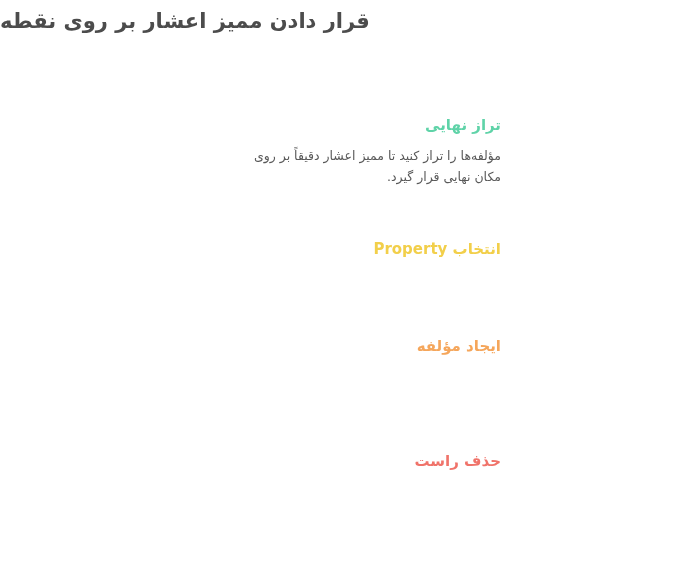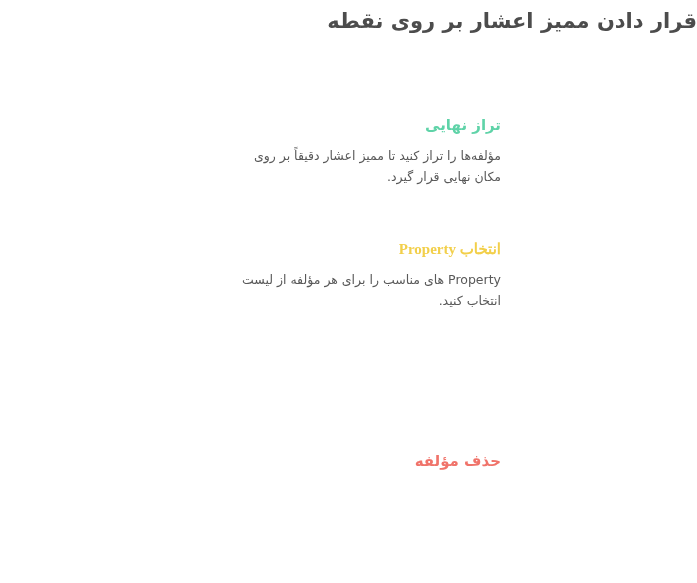--- a/index.html
+++ b/index.html
@@ -13,21 +13,21 @@
     font-family: "DejaVu Sans", "Liberation Sans", sans-serif;
     overflow: hidden;
     position: relative;
   }
 
   .page-title {
     position: absolute;
     top: 6px;
     left: 0;
     width: 697px;
-    text-align: right;
+    text-align: left;
     font-size: 21px;
     font-weight: bold;
     color: #4c4c4c;
     line-height: 1.45;
     direction: rtl;
   }
 
   
   .step {
     position: absolute;
@@ -60,30 +60,30 @@
 <div class="step">
   <div class="step-text" style="top:116px; right:196px;">
     <div class="step-heading" style="color:#5fd3a8;">تراز نهایی</div>
     <div class="step-body">مؤلفه‌ها را تراز کنید تا ممیز اعشار دقیقاً بر روی مکان نهایی قرار گیرد.</div>
   </div>
 
 </div>
 
 <div class="step">
   <div class="step-text" style="top:240px; right:196px;">
-    <div class="step-heading" style="color:#f2cf4a;font-family:Liberation Serif, serif;">انتخاب Property</div>
-    <div class="step-body">Property های مناسب را برای هر مؤلفه از لیست انتخاب کنید.</div>
+    <div class="step-heading" style="color:#f2cf4a;">انتخاب Property</div>
   </div>
 
 </div>
 
 <div class="step">
   <div class="step-text" style="top:337px; right:196px;">
+    <div class="step-heading" style="color:#f5a65b;">ایجاد مؤلفه</div>
   </div>
 
 </div>
 
 <div class="step">
   <div class="step-text" style="top:452px; right:196px;">
-    <div class="step-heading" style="color:#f0736a;">حذف مؤلفه</div>
+    <div class="step-heading" style="color:#f0736a;">حذف راست</div>
   </div>
 
 </div>
 
 </body></html>

